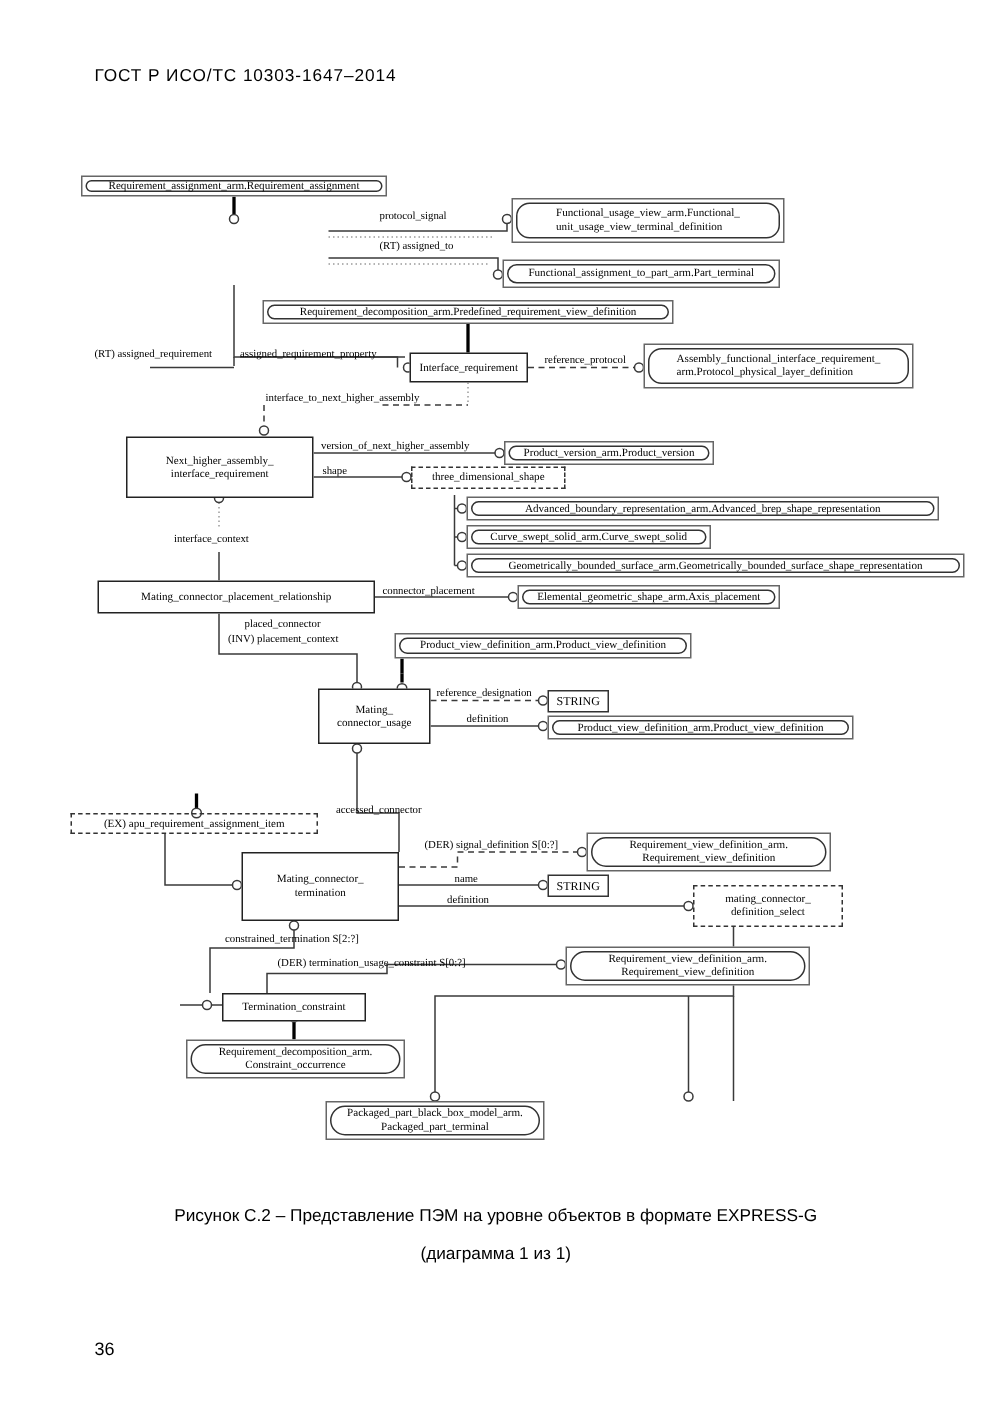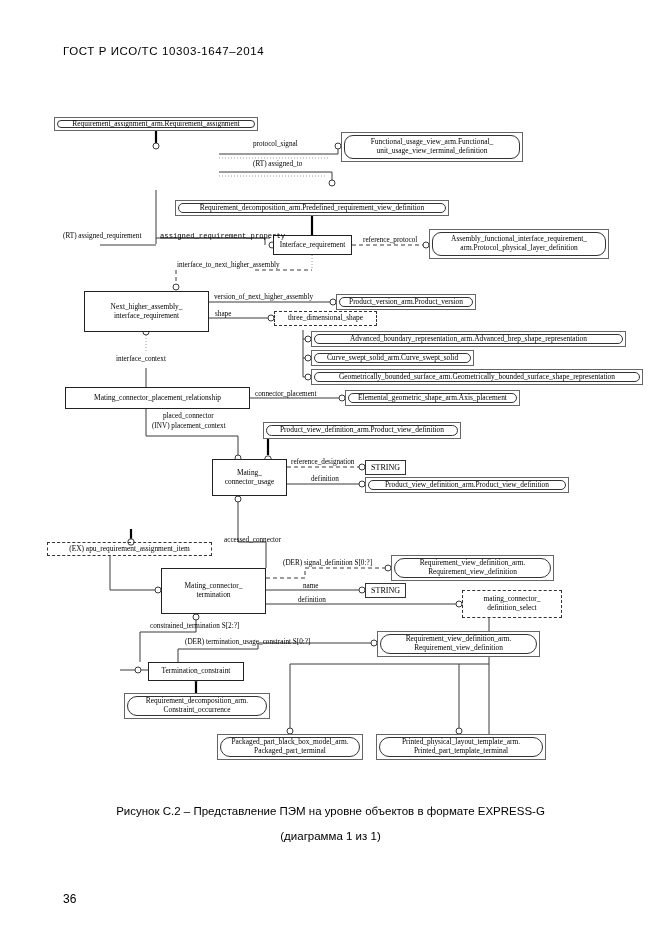--- a/index.html
+++ b/index.html
@@ -11,21 +11,21 @@
   .caption2{position:absolute;left:0;top:818px;width:661px;text-align:center;font-family:"Liberation Sans",sans-serif;font-size:11.5px;}
   .pageno{position:absolute;left:63px;top:880px;font-family:"Liberation Sans",sans-serif;font-size:12px;}
 
   
   .node{position:absolute;box-sizing:border-box;display:flex;align-items:center;justify-content:center;
         text-align:center;line-height:1.15;font-size:7.4px;font-family:"Liberation Serif",serif;
         background:#fff;border:1px solid #555;padding:1px;}
   
   .ref{border:1px solid #666;padding:2px;}
   .ref > .in{width:100%;height:100%;box-sizing:border-box;border:1px solid #333;border-radius:9px;
-             display:flex;align-items:center;justify-content:center;text-align:center;padding:0 3px;}
+             display:flex;align-items:center;justify-content:center;text-align:left;padding:0 3px;}
   
   .ent{border:1px solid #222;}
   
   .rnd{border:1px solid #666;padding:2px;}
   .rnd > .in{width:100%;height:100%;box-sizing:border-box;border:1px solid #333;border-radius:13px;
              display:flex;align-items:center;justify-content:center;text-align:center;padding:0 4px;}
   
   .sel{border:1px dashed #333;background:transparent;}
   
   .simple{border:1px solid #333;}
@@ -149,20 +149,23 @@
   <div class="node ref" style="left:54px;top:105px;width:204px;height:14px;">
     <div class="in">Requirement_assignment_arm.Requirement_assignment</div>
   </div>
 
 
   <div class="node ref" style="left:341px;top:120px;width:182px;height:30px;">
     <div class="in" style="white-space:pre-line;">Functional_usage_view_arm.Functional_
 unit_usage_view_terminal_definition</div>
   </div>
 
+  <div class="node ref" style="left:335px;top:161px;width:185px;height:19px;">
+    <div class="in">Functional_assignment_to_part_arm.Part_terminal</div>
+  </div>
 
   <div class="node ref" style="left:175px;top:188px;width:274px;height:16px;font-family:Liberation Serif, serif;">
     <div class="in">Requirement_decomposition_arm.Predefined_requirement_view_definition</div>
   </div>
 
   <div class="node ent" style="left:273px;top:223px;width:79px;height:20px;">Interface_requirement</div>
 
   <div class="node ref" style="left:429px;top:217px;width:180px;height:30px;">
     <div class="in" style="white-space:pre-line;">Assembly_functional_interface_requirement_
 arm.Protocol_physical_layer_definition</div>
@@ -234,29 +237,25 @@
   <div class="node rnd" style="left:124px;top:681px;width:146px;height:26px;">
     <div class="in" style="white-space:pre-line;">Requirement_decomposition_arm.
 Constraint_occurrence</div>
   </div>
 
   <div class="node rnd" style="left:217px;top:722px;width:146px;height:26px;">
     <div class="in" style="white-space:pre-line;">Packaged_part_black_box_model_arm.
 Packaged_part_terminal</div>
   </div>
 
-  <div class="node rnd" style="left:376px;top:722px;width:170px;height:26px;">
-    <div class="in" style="white-space:pre-line;">Printed_physical_layout_template_arm.
-Printed_part_template_terminal</div>
-  </div>
 
   <div class="lbl" style="left:253px;top:128px;">protocol_signal</div>
   <div class="lbl" style="left:253px;top:148px;">(RT) assigned_to</div>
   <div class="lbl" style="left:63px;top:220px;">(RT) assigned_requirement</div>
-  <div class="lbl" style="left:160px;top:220px;font-family:Liberation Mono, monospace;">assigned_requirement_property</div>
+  <div class="lbl" style="left:160px;top:220px;">assigned_requirement_property</div>
   <div class="lbl" style="left:363px;top:224px;">reference_protocol</div>
   <div class="lbl" style="left:177px;top:249px;">interface_to_next_higher_assembly</div>
   <div class="lbl" style="left:214px;top:281px;">version_of_next_higher_assembly</div>
   <div class="lbl" style="left:215px;top:298px;">shape</div>
   <div class="lbl" style="left:116px;top:343px;">interface_context</div>
   <div class="lbl" style="left:255px;top:378px;">connector_placement</div>
   <div class="lbl" style="left:163px;top:400px;">placed_connector</div>
   <div class="lbl" style="left:152px;top:410px;">(INV) placement_context</div>
   <div class="lbl" style="left:291px;top:446px;">reference_designation</div>
   <div class="lbl" style="left:311px;top:463px;">definition</div>

